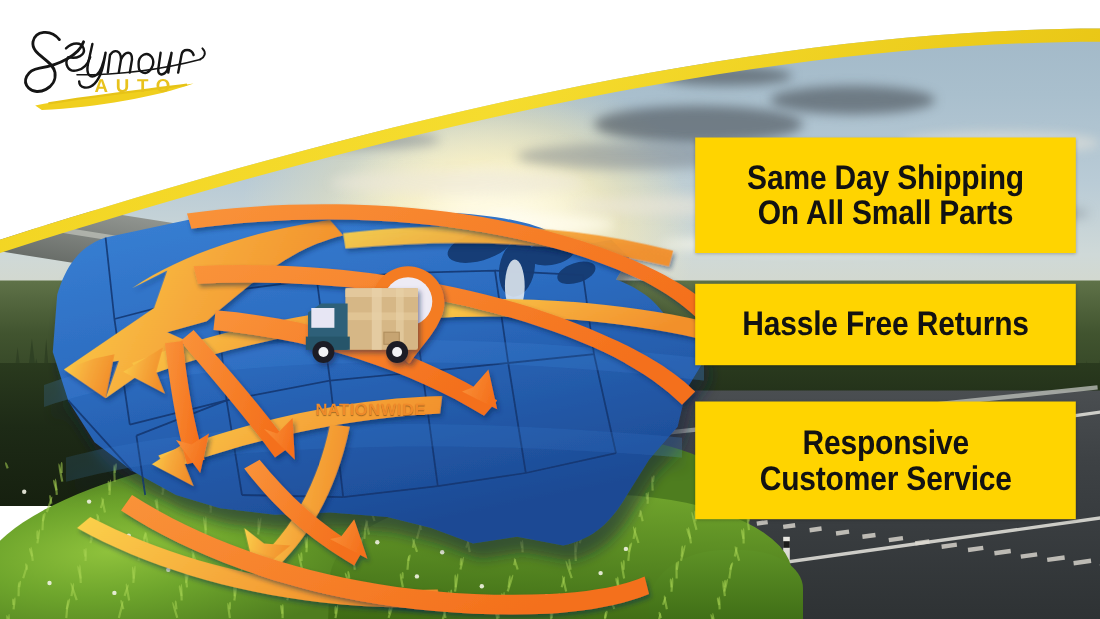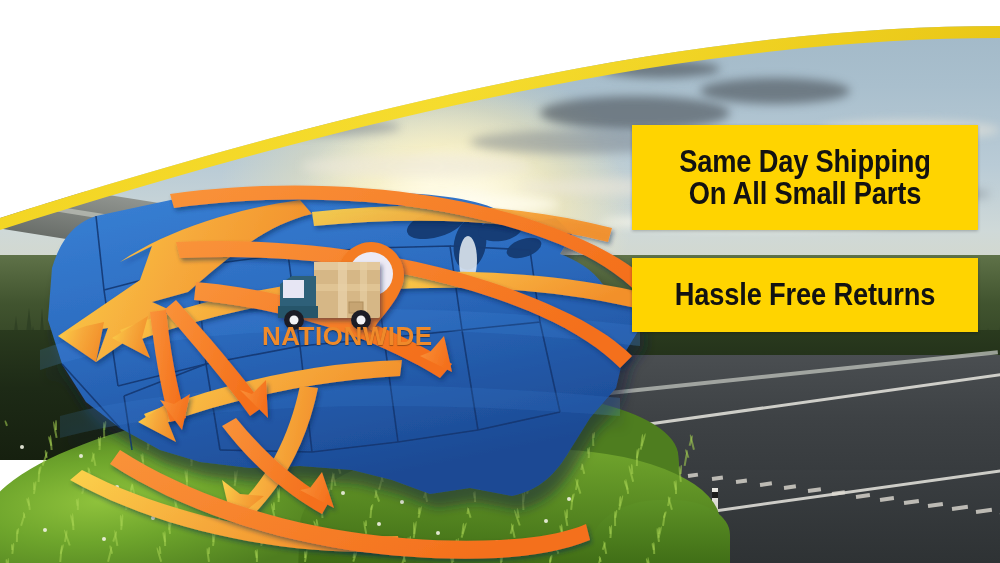--- a/index.html
+++ b/index.html
@@ -135,21 +135,21 @@
 
   
   .delivery{position:absolute;left:270px;top:232px;width:150px;height:150px;}
   .nw-label{
     position:absolute;left:262px;top:323px;width:150px;
     text-align:center;color:#ef8a2a;
     font-family:"Liberation Sans", sans-serif;font-weight:bold;
     letter-spacing:.5px;line-height:1.02;
     text-shadow:0 1px 1px rgba(0,0,0,.35);
   }
-  .nw-label .l1{font-size:26px;display:block;}
+  .nw-label .l1{font-size:15px;display:block;margin-top:42px;}
   .nw-label .l2{font-size:25px;display:block;letter-spacing:1px;}
 
   
   .logo{position:absolute;left:14px;top:14px;width:200px;height:88px;}
   .logo .auto{
     position:absolute;left:72px;top:55px;
     font-family:"Liberation Sans", sans-serif;
     font-weight:bold;font-size:17px;color:#E8C21C;
     letter-spacing:7px;
   }
@@ -805,28 +805,59 @@
           <stop offset="100%" stop-color="#E9C615"></stop>
         </linearGradient>
       </defs>
 
       <path d="M0,0 L1000,0 L1000,26 C740,26 420,84 0,218 Z" fill="#ffffff"></path>
 
       <path d="M1000,26 C740,26 420,84 0,218 L0,230 C420,96 740,38 1000,38 Z" fill="url(#swg)"></path>
     </svg>
   </div>
 
+  <div class="logo">
+    <svg width="200" height="88" viewBox="0 0 200 88" xmlns="http://www.w3.org/2000/svg">
+
+      <g fill="none" stroke="#151515" stroke-linecap="round" stroke-linejoin="round">
+        <path d="M40,22 C32,12 18,14 16,24 C14,36 34,40 36,52 C38,66 20,74 12,66
+                 C6,60 10,50 22,48 C40,45 58,36 62,24" stroke-width="2.6"></path>
+        <path d="M46,30 C52,24 60,24 62,30 C64,36 56,40 48,38
+                 C44,44 48,52 56,50 C62,49 66,44 68,38" stroke-width="2.2"></path>
+        <path d="M70,26 L66,44 C64,54 68,58 74,54 C78,51 80,44 82,34
+                 C80,46 78,56 72,62 C66,68 58,66 58,60" stroke-width="2.2"></path>
+        <path d="M86,36 L84,52 M86,36 C90,30 96,32 96,40 L94,52
+                 M96,40 C100,32 106,32 106,40 L104,52" stroke-width="2.2"></path>
+        <path d="M112,44 C112,36 120,32 124,38 C128,44 122,54 116,52 C112,51 112,48 112,44 Z" stroke-width="2.2"></path>
+        <path d="M132,34 L130,48 C129,54 134,56 138,50 L142,34 L139,52" stroke-width="2.2"></path>
+        <path d="M148,52 L151,36 C152,30 160,30 162,36" stroke-width="2.2"></path>
+
+        <path d="M56,54 C90,54 130,50 168,40" stroke-width="1.4"></path>
+        <path d="M168,40 C172,38 174,34 170,30" stroke-width="1.8"></path>
+      </g>
+
+      <path d="M18,82 C60,74 120,68 162,62 C128,74 74,84 24,86 Z" fill="#F0CF1E"></path>
+      <path d="M30,80 C70,73 118,68 156,63" fill="none" stroke="#E6C317" stroke-width="2"></path>
+    </svg>
+    <div class="auto">AUTO</div>
+  </div>
 
   <div class="cbox" id="box2">
     <div class="inner">
       <span class="ln">Hassle Free Returns</span>
     </div>
   </div>
 
   <div class="cbox" id="box1">
     <div class="inner">
       <span class="ln">Same Day Shipping</span>
       <span class="ln">On All Small Parts</span>
     </div>
   </div>
 
+  <div class="cbox" id="box3">
+    <div class="inner">
+      <span class="ln">Responsive</span>
+      <span class="ln">Customer Service</span>
+    </div>
+  </div>
 
 </div>
 
 </body></html>

